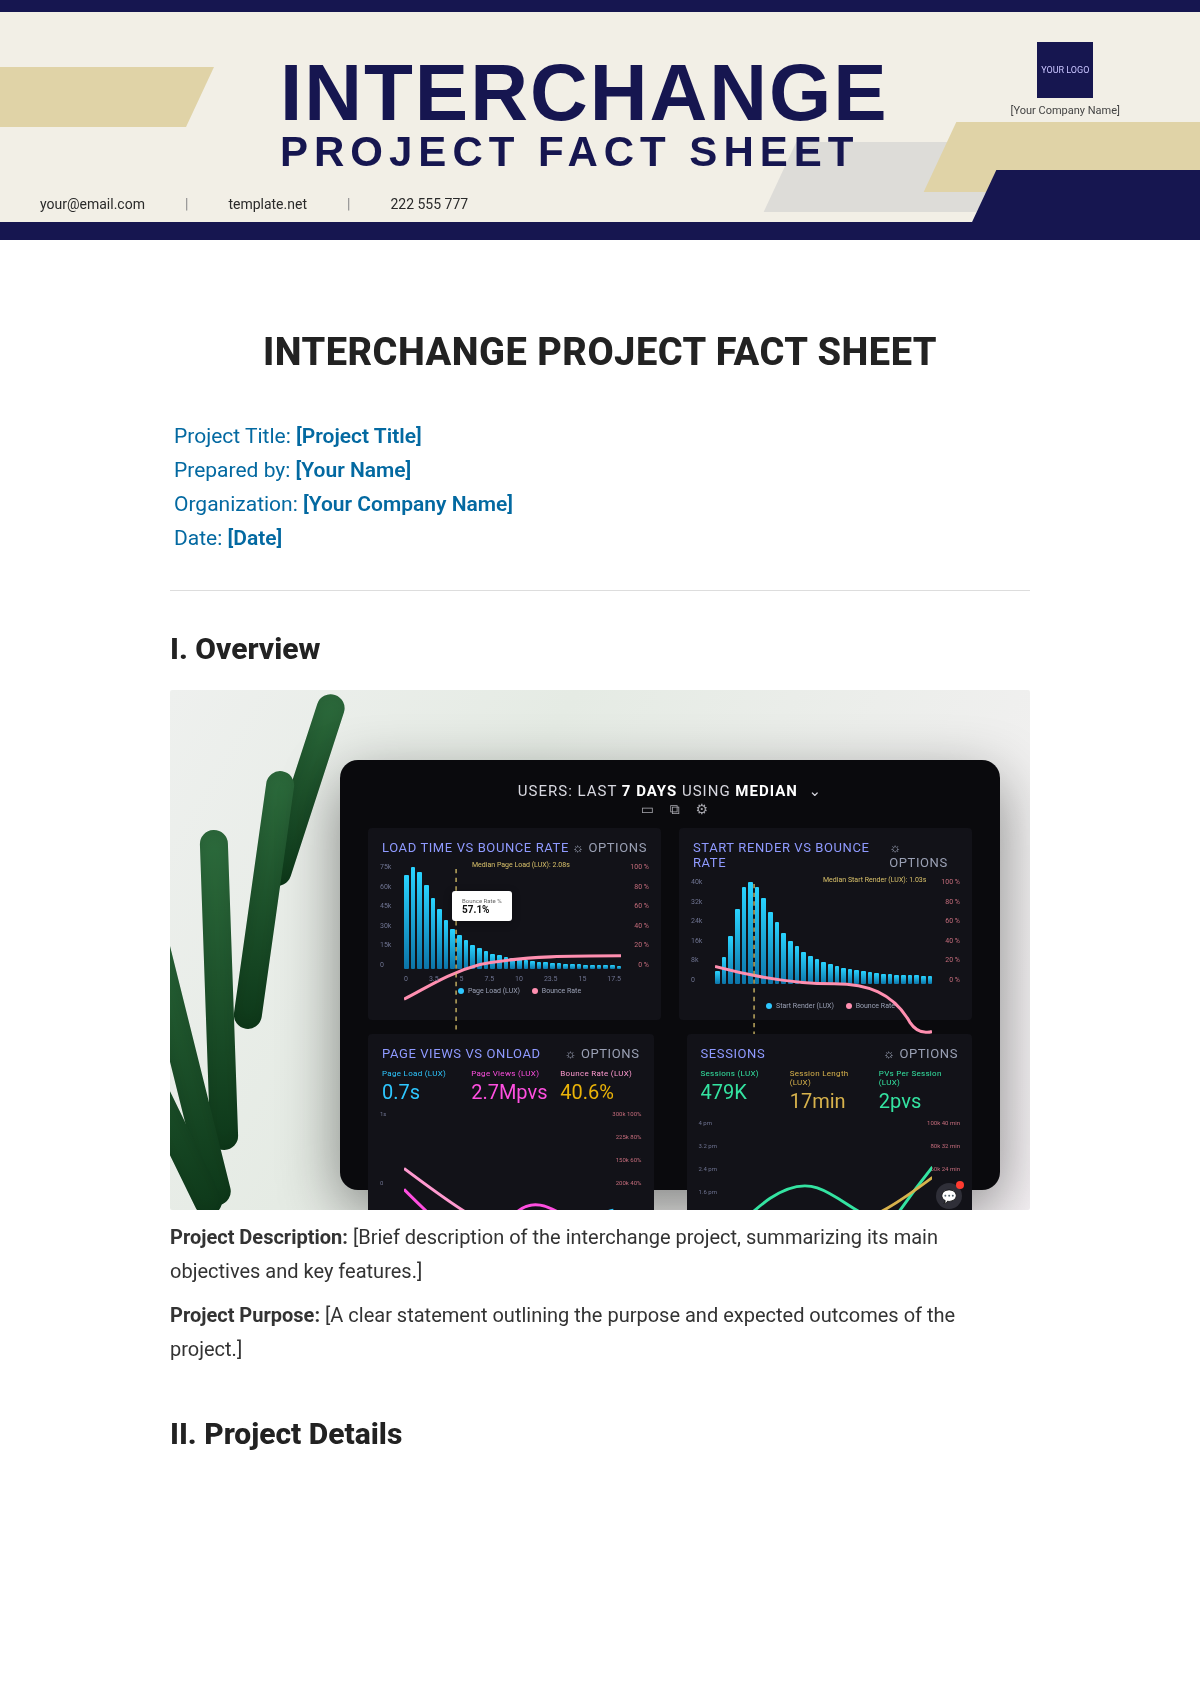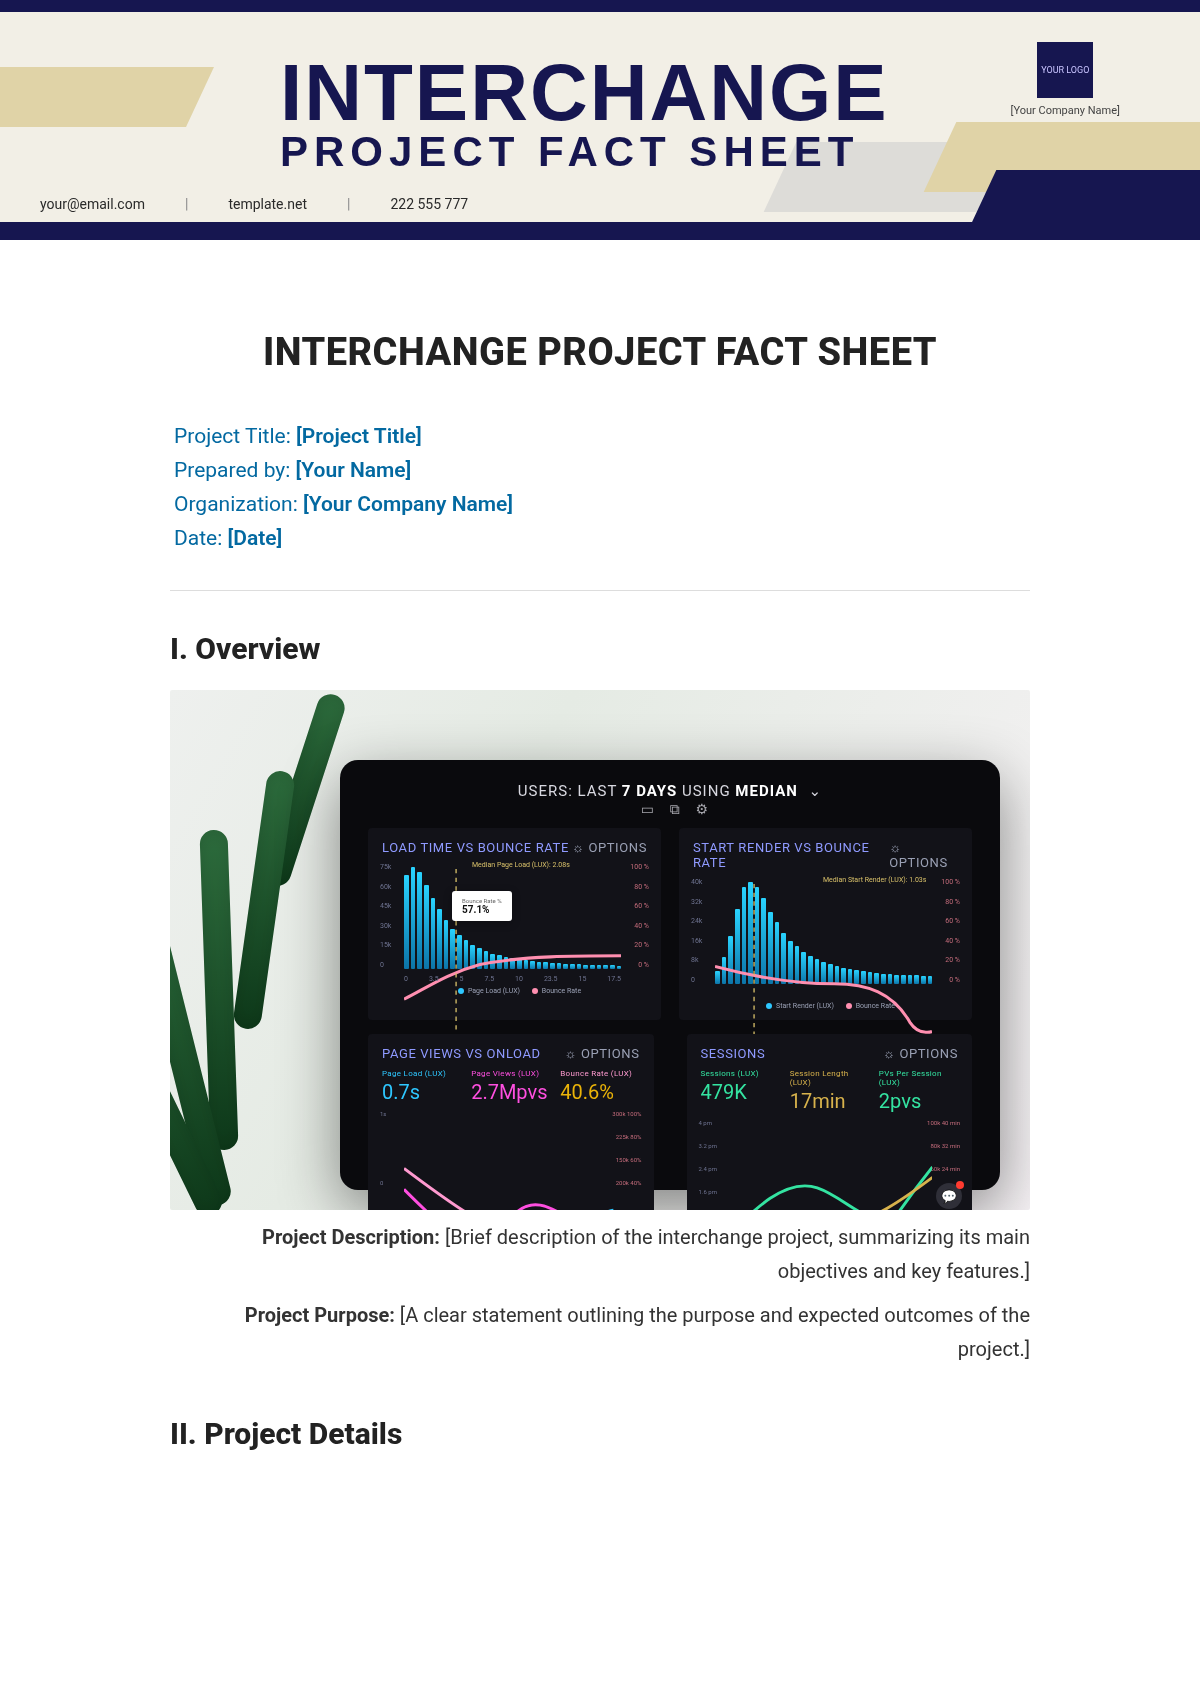--- a/index.html
+++ b/index.html
@@ -132,21 +132,21 @@
   .metric .ml{font-size:8px;letter-spacing:.3px;}
   .metric .mv{font-size:20px;font-weight:400;margin-top:2px;}
   .mini{position:relative;height:90px;}
   .mini .yaxis,.mini .yaxis-r{font-size:6px;}
   .chat-bubble{
     position:absolute;right:10px;bottom:10px;width:26px;height:26px;border-radius:50%;
     background:#2f2f38;display:flex;align-items:center;justify-content:center;font-size:13px;
   }
   .chat-bubble::after{content:"";position:absolute;top:-2px;right:-2px;width:8px;height:8px;border-radius:50%;background:#ff3b30;}
   
-  p.body{font-size:20px;line-height:1.7;color:#333;margin:10px 0 4px;text-align:right;}
+  p.body{font-size:20px;line-height:1.7;color:#333;margin:10px 0 4px;}
   p.body b{font-weight:700;}
 </style>
 </head>
 <body>
 
 <div class="banner">
   <div class="shape gold-l"></div>
   <div class="shape grey"></div>
   <div class="shape gold-r"></div>
   <div class="shape navy-r"></div>

